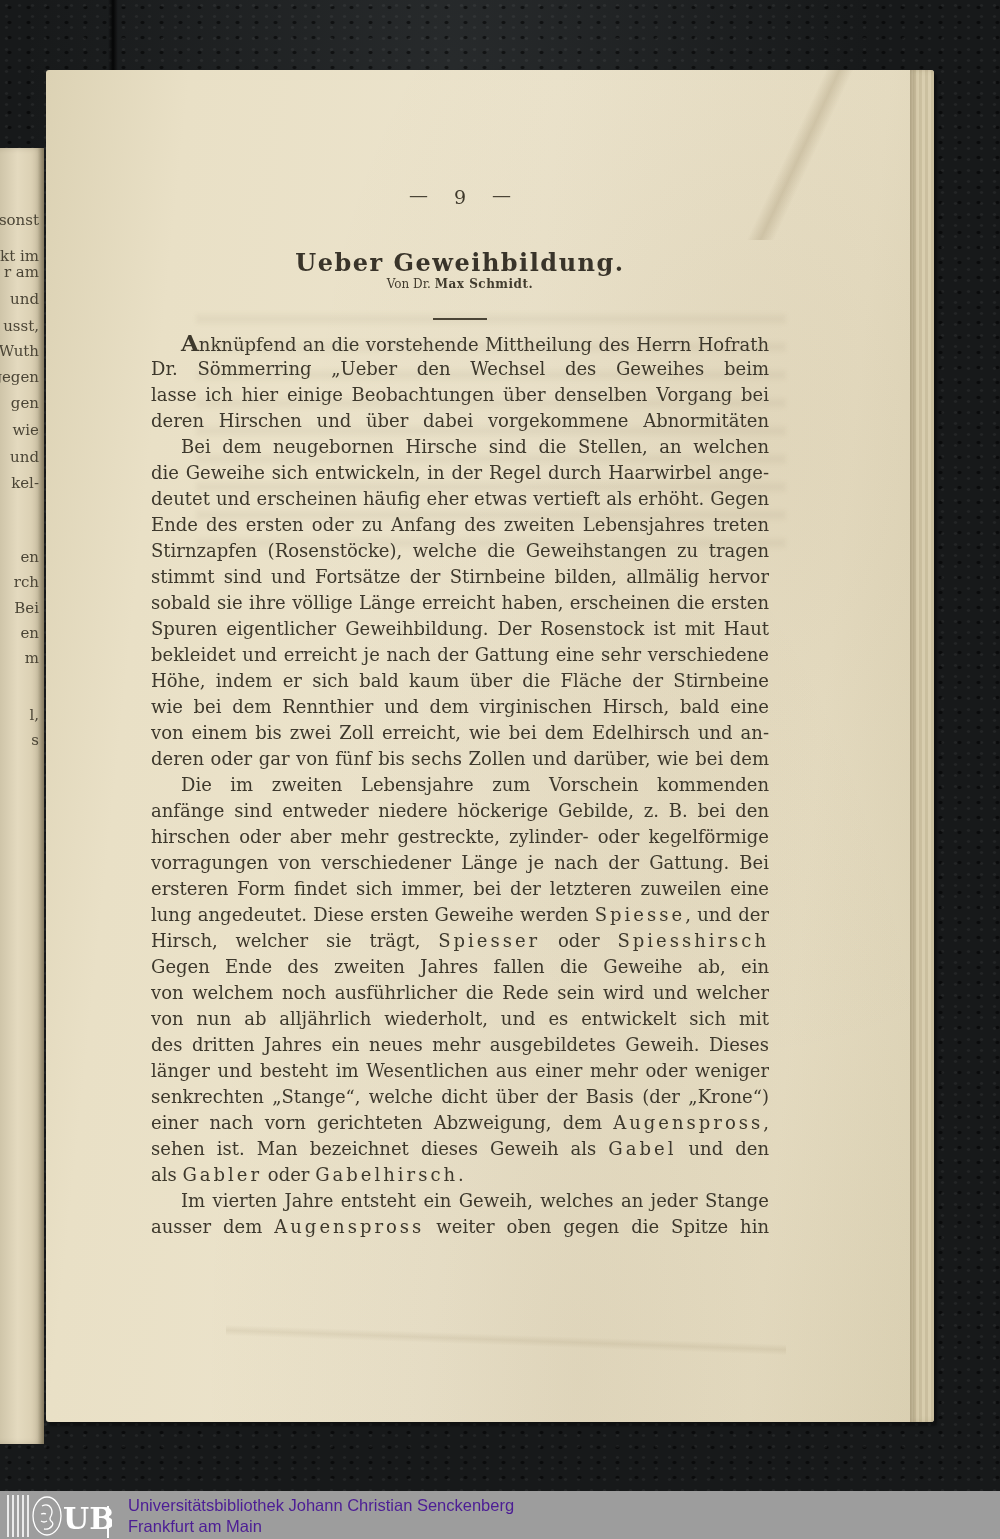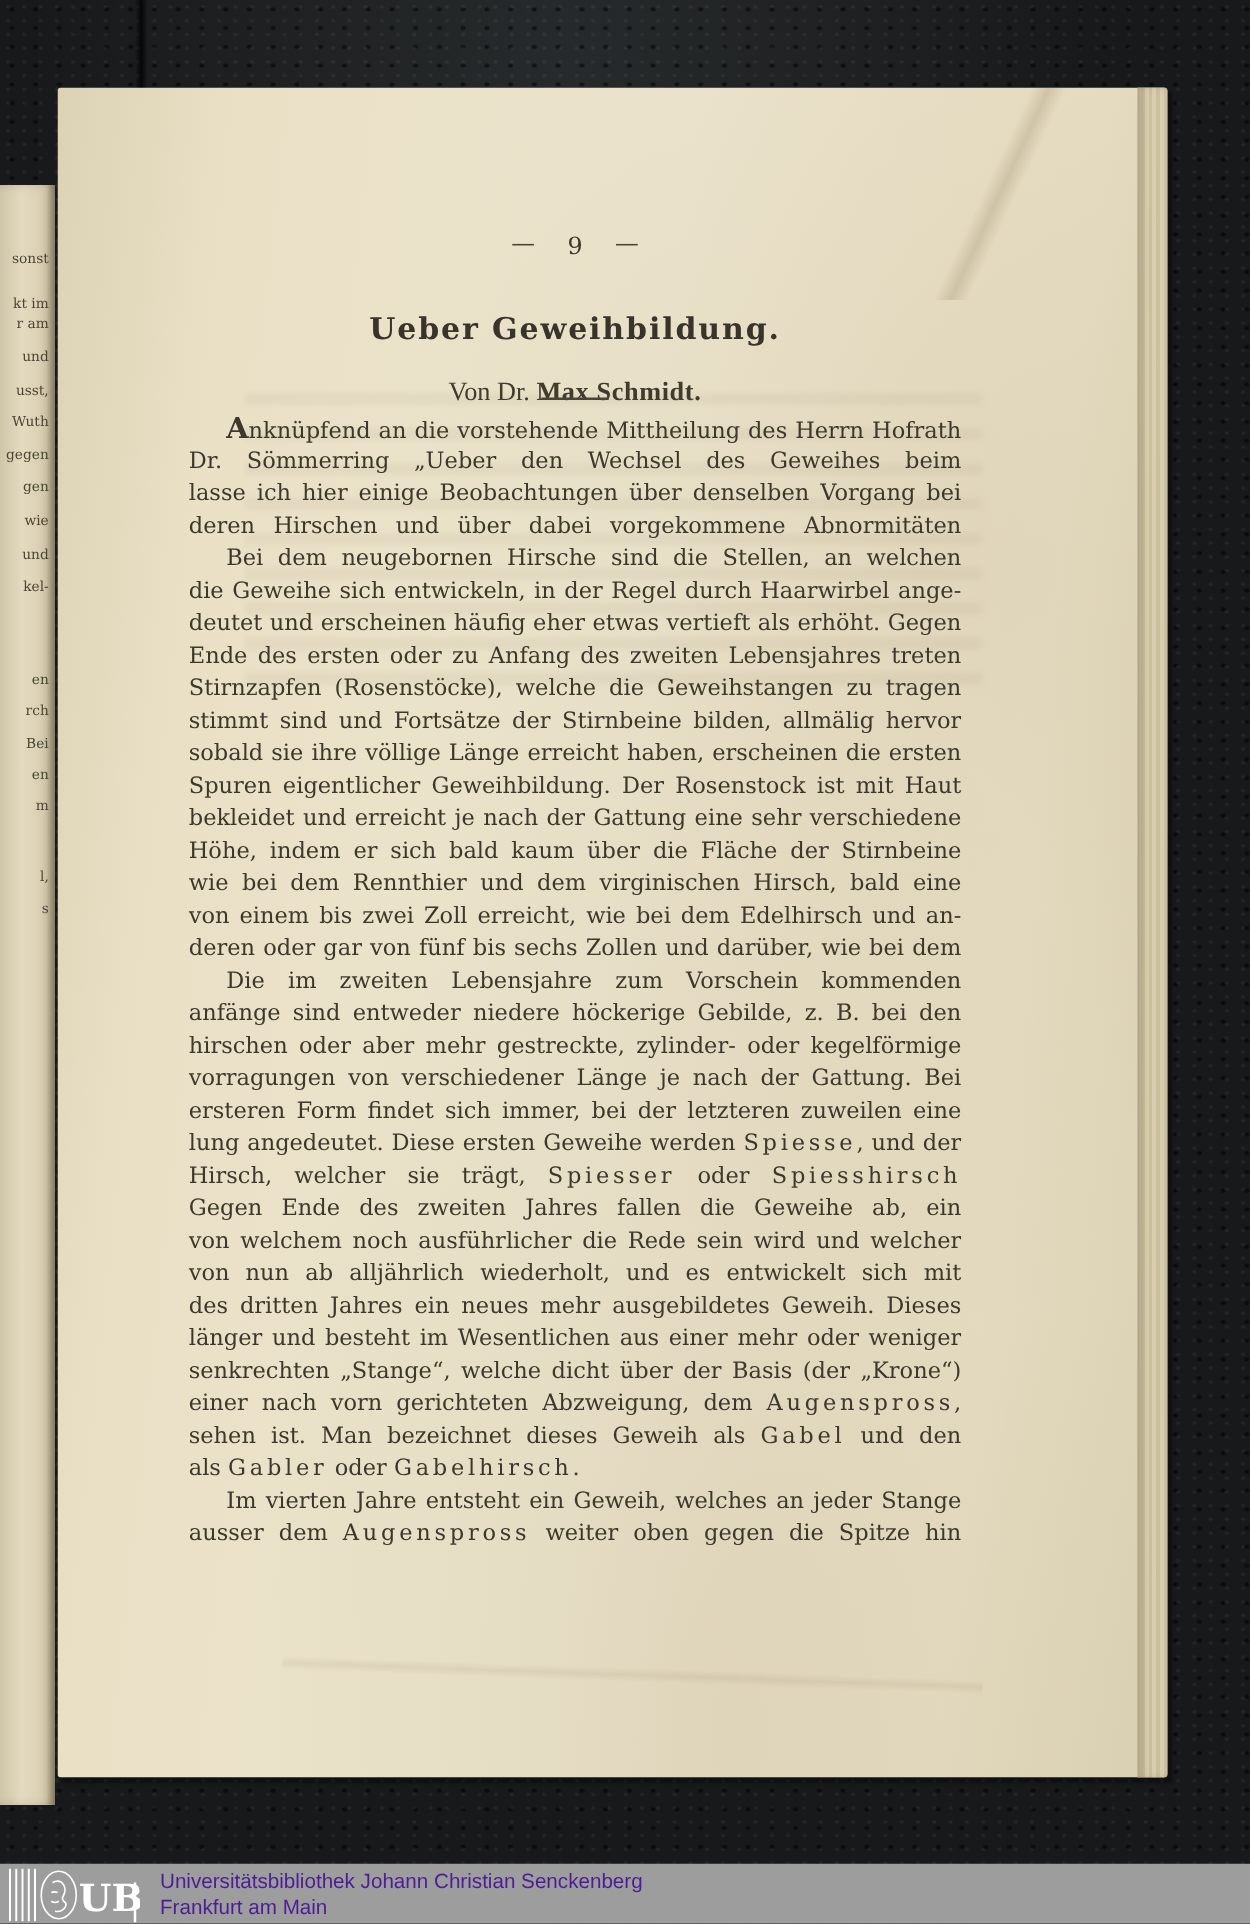--- a/index.html
+++ b/index.html
@@ -13,21 +13,21 @@
     background-size:13px 11px, 19px 15px, 100% 100%;
     font-family:"DejaVu Serif", serif;
   }
   
   .spine-line{position:absolute;left:108px;top:0;width:10px;height:72px;
     background:linear-gradient(90deg,transparent,rgba(0,0,0,0.8),transparent);}
   
   .prev-edge{position:absolute;left:0;top:148px;width:44px;height:1296px;
     background:linear-gradient(90deg,#cfc5a9,#e4dabf 40%,#d8cdb0 85%,#b1a688);
     box-shadow:inset -7px 0 9px -4px rgba(60,50,30,0.5);}
-  .frag{position:absolute;right:5px;font-size:11px;color:#4b4536;white-space:nowrap;}
+  .frag{position:absolute;right:5px;font-size:15px;color:#4b4536;white-space:nowrap;margin-top:11px;}
   
   .page{position:absolute;left:46px;top:70px;width:888px;height:1352px;border-radius:3px;
     background:
       radial-gradient(ellipse at 80% 28%, rgba(120,90,40,0.07), transparent 45%),
       radial-gradient(ellipse at 60% 97%, rgba(110,85,40,0.09), transparent 50%),
       linear-gradient(96deg,#dcd2b4 0%,#e9e0c6 14%,#ece4cd 50%,#e7dec4 82%,#d9cfb1 100%);
     box-shadow:3px 4px 2px rgba(0,0,0,0.35);}
   .page-right-edge{position:absolute;right:0;top:0;width:24px;height:100%;border-radius:0 3px 3px 0;
     background:repeating-linear-gradient(90deg,#d8cdad 0 3px,#c8bc9b 3px 6px);
     box-shadow:inset 5px 0 7px -3px rgba(90,75,45,0.55);opacity:.85;}
@@ -36,21 +36,21 @@
   .crease-bottom{position:absolute;left:180px;top:1210px;width:560px;height:120px;pointer-events:none;
     background:linear-gradient(2deg,transparent 46%,rgba(120,100,60,0.10) 50%,transparent 54%);}
   .bleed{position:absolute;left:150px;top:228px;width:590px;height:250px;pointer-events:none;
     background:repeating-linear-gradient(0deg,rgba(125,113,85,0.12) 0 10px,transparent 10px 28px);
     filter:blur(2px);opacity:.55;}
   
   .masthead{position:absolute;left:105px;top:0;width:618px;text-align:center;color:#3e382b;}
   .page-no{position:absolute;top:116px;width:100%;font-size:19px;}
   .page-no .dash{display:inline-block;margin:0 26px;transform:translateY(-2px);color:#4a4436;}
   .title{position:absolute;top:178px;width:100%;font-size:24px;font-weight:bold;letter-spacing:1.5px;color:#39342a;}
-  .byline{position:absolute;top:231px;width:100%;font-size:21px;color:#413b2e;font-family:Liberation Serif, serif;}
+  .byline{position:absolute;top:207px;width:100%;font-size:12px;color:#413b2e;}
   .byline b{letter-spacing:0.5px;}
   .rule{position:absolute;top:248px;left:50%;width:54px;height:2px;margin-left:-27px;background:#4a4436;}
   
   .body-text{position:absolute;left:105px;top:260px;width:618px;font-size:18px;color:#3d382c;}
   .page-line{height:26px;line-height:26px;overflow:hidden;text-align:justify;text-align-last:justify;}
   .page-line.short{text-align-last:left;}
   .para .page-line:first-child{text-indent:30px;}
   .para:first-child .page-line:first-child::first-letter{font-size:23px;font-weight:bold;}
   .sperr{letter-spacing:3px;}
   

